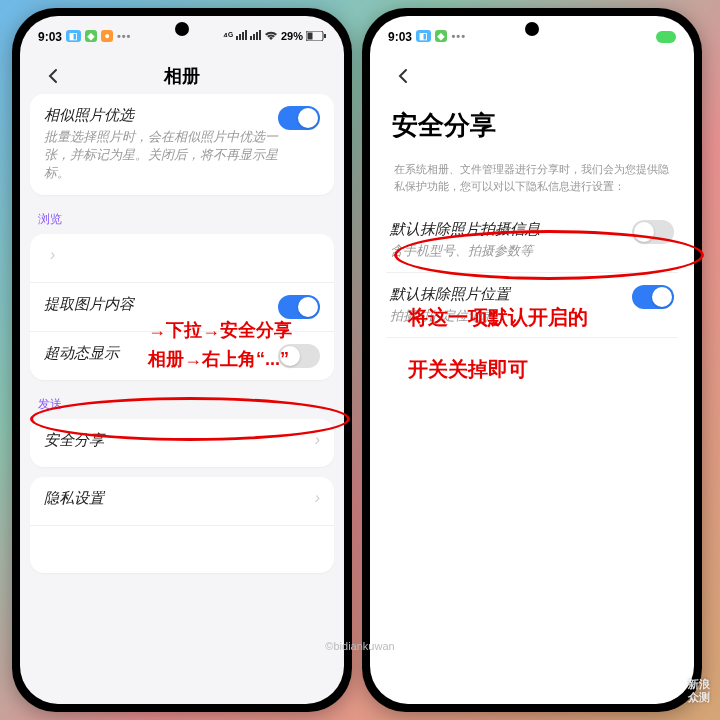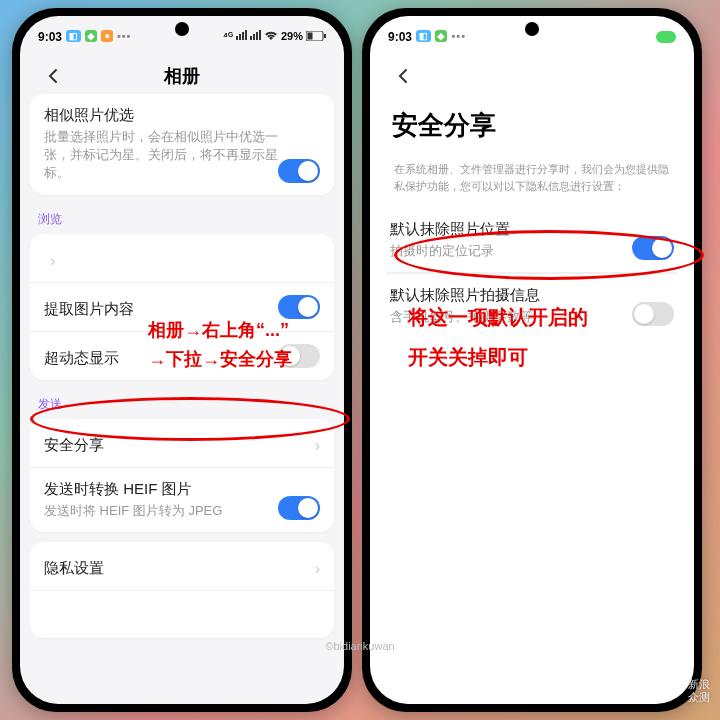--- a/index.html
+++ b/index.html
@@ -54,22 +54,22 @@
   .back-btn { width:24px; height:24px; display:flex; align-items:center; justify-content:center; }
   .page-title { position:absolute; left:50%; transform:translateX(-50%); font-size:18px; font-weight:600; }
   .big-title { font-size: 26px; font-weight: 700; padding: 14px 22px 10px; }
   .content { padding: 0 10px; overflow-y:auto; height: calc(100% - 78px); }
   .content.p2 { padding: 0 16px; }
   .card {
     background:#fff; border-radius:14px; margin-bottom:10px;
     box-shadow: 0 1px 2px rgba(0,0,0,.04);
   }
   .row {
-    padding: 12px 14px; display:flex; align-items:flex-end;
-    position:relative; min-height:48px;
+    padding: 12px 14px; display:flex; align-items:flex-start;
+    position:relative; min-height:48px;font-style:italic;
   }
   .row + .row { border-top: 1px solid #f0f0f0; }
   .row-main { flex:1; min-width:0; }
   .row-title { font-size:15px; color:#222; font-weight:500; }
   .row-sub { font-size:13px; color:#999; margin-top:3px; line-height:1.4; }
   .sec-label { font-size:12px; color:#8b5cf6; padding: 6px 6px 6px 8px; }
   .chev { color:#ccc; font-size:16px; margin-left:6px; }
   .toggle {
     width: 42px; height: 24px; border-radius: 12px; position:relative;
     flex-shrink:0;
@@ -86,21 +86,21 @@
   .annot {
     position:absolute; color:#e60000; font-weight:700;
     font-size:18px; line-height:1.6; z-index:20; text-shadow:0 0 1px rgba(255,255,255,.5);
   }
   .ellipse {
     position:absolute; border:3px solid #e60000; border-radius:50%;
     z-index:15; pointer-events:none;
   }
   .watermark {
     position:absolute; bottom:16px; right:10px;
-    font-size:11px; font-weight:normal; color:rgba(255,255,255,.85); line-height:1.2; text-align:right;
+    font-size:11px; font-weight:bold; color:rgba(255,255,255,.85); line-height:1.2; text-align:right;
     text-shadow:0 0 3px rgba(0,0,0,.4);
   }
   .watermark2 {
     position:absolute; bottom:68px; left:50%; transform:translateX(-50%);
     font-size:11px; color:#bbb;
   }
   .sig { font-size:10px; }
   .bars { display:inline-flex; align-items:flex-end; gap:1px; }
   .bars span { width:2px; background:#333; }
   .bars span:nth-child(1){height:4px}.bars span:nth-child(2){height:6px}.bars span:nth-child(3){height:8px}.bars span:nth-child(4){height:10px}
@@ -187,27 +187,20 @@
           </div>
         </div>
         <div class="sec-label">发送</div>
         <div class="card">
           <div class="row">
             <div class="row-main">
                 <div class="row-title">安全分享</div>
               </div>
             <span class="chev">›</span>
           </div>
-          <div class="row">
-            <div class="row-main">
-              <div class="row-title">发送时转换 HEIF 图片</div>
-              <div class="row-sub">发送时将 HEIF 图片转为 JPEG</div>
-            </div>
-            <div class="toggle on"></div>
-          </div>
         </div>
         <div class="card">
           <div class="row">
             <div class="row-main">
                 <div class="row-title">隐私设置</div>
               </div>
             <span class="chev">›</span>
           </div>
           <div class="row">
             
@@ -235,48 +228,48 @@
       <div class="header">
         <div class="back-btn">
           <svg width="18" height="18" viewBox="0 0 18 18">
               <path d="M11 3 L5 9 L11 15" stroke="#333" stroke-width="2" fill="none" stroke-linecap="round"></path>
             </svg>
         </div>
       </div>
       <div class="big-title">安全分享</div>
       <div class="content p2">
         <div class="hint-text">在系统相册、文件管理器进行分享时，我们会为您提供隐私保护功能，您可以对以下隐私信息进行设置：</div>
+        <div class="row" style="padding:12px 4px">
+          <div class="row-main">
+            <div class="row-title">默认抹除照片拍摄信息</div>
+            <div class="row-sub">含手机型号、拍摄参数等</div>
+          </div>
+          <div class="toggle off"></div>
+        </div>
         <div class="row" style="padding:12px 4px;border-bottom:1px solid #f0f0f0">
           <div class="row-main">
             <div class="row-title">默认抹除照片位置</div>
             <div class="row-sub">拍摄时的定位记录</div>
           </div>
           <div class="toggle on"></div>
         </div>
-        <div class="row" style="padding:12px 4px">
-          <div class="row-main">
-            <div class="row-title">默认抹除照片拍摄信息</div>
-            <div class="row-sub">含手机型号、拍摄参数等</div>
-          </div>
-          <div class="toggle off"></div>
-        </div>
       </div>
     </div>
   </div>
 </div>
 
 <div class="annot" style="top:316px; left:148px;">
+  <div>→下拉→安全分享</div>
   <div>相册→右上角“...”</div>
-  <div>→下拉→安全分享</div>
 </div>
 <div class="ellipse" style="top:397px; left:30px; width:320px; height:44px;"></div>
 
 <div class="annot" style="top:301px; left:408px; font-size:20px;">
   <div>将这一项默认开启的</div>
-  <div style="margin-top:8px">开关关掉即可</div>
+  <div style="margin-top:20px">开关关掉即可</div>
 </div>
 <div class="ellipse" style="top:230px; left:394px; width:310px; height:50px;"></div>
 
 <div class="watermark2">©bidiankuwan</div>
 <div class="watermark">
   <div>新浪</div>
   <div>众测</div>
 </div>
 
 </body></html>

